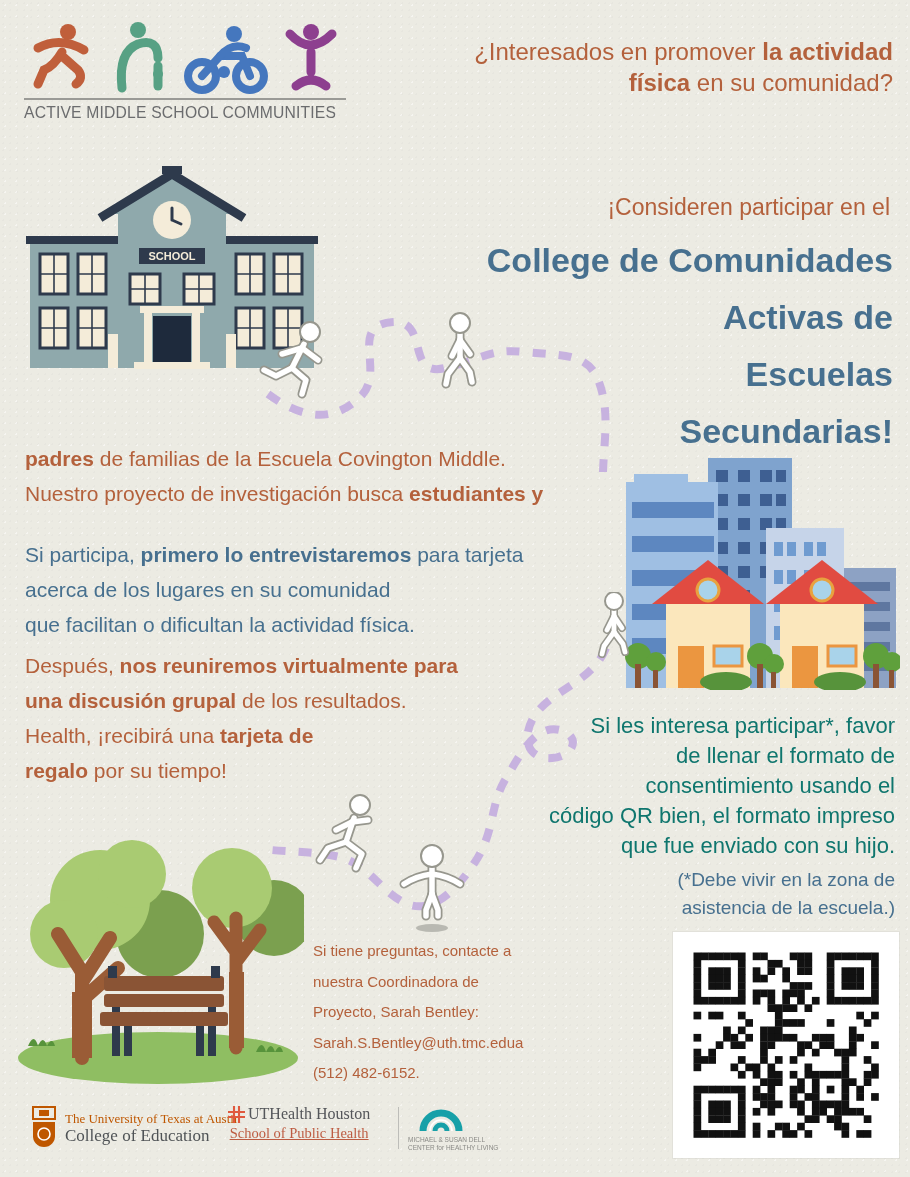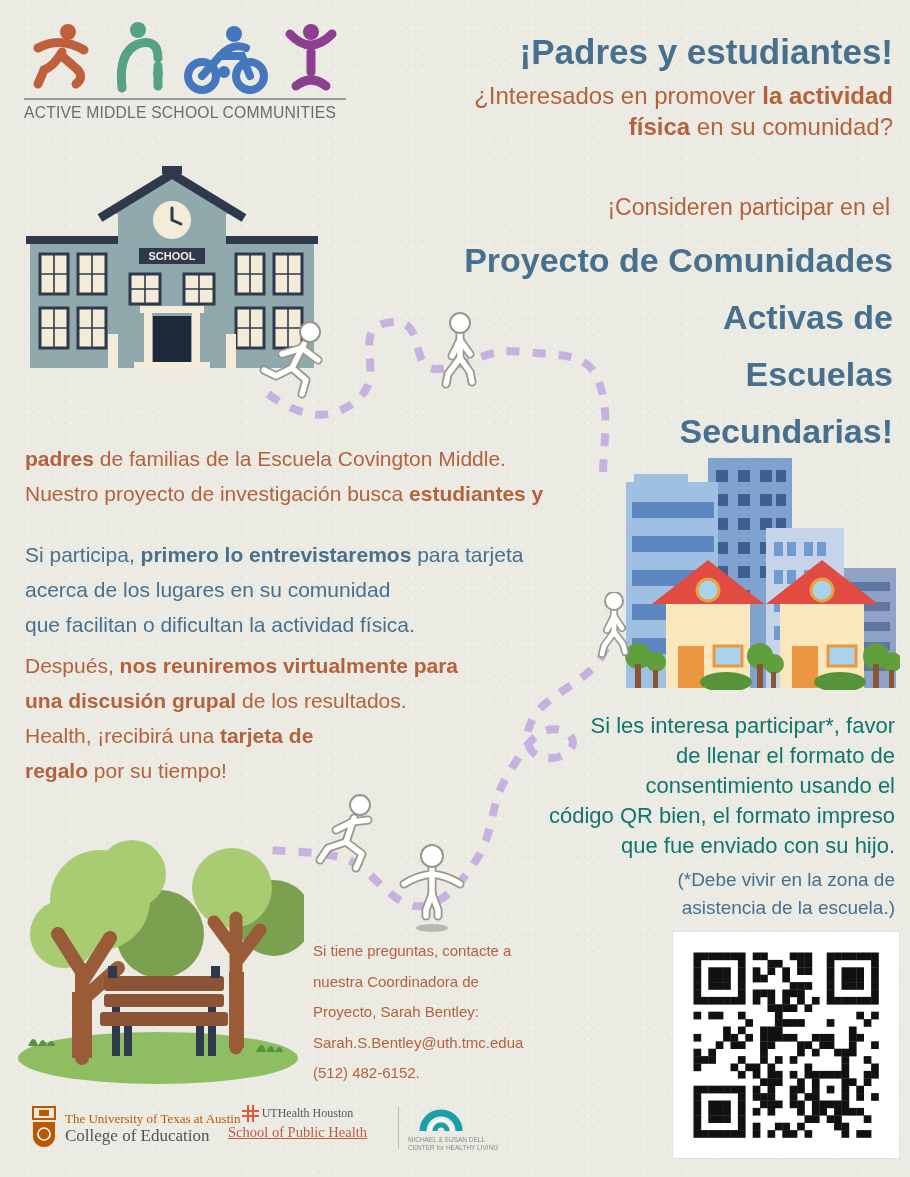--- a/index.html
+++ b/index.html
@@ -51,21 +51,21 @@
     box-shadow:0 0 0 1px rgba(0,0,0,0.04);}
 
   
   #footer{left:0;top:1100px;width:910px;height:60px;}
   .serif{font-family:"Liberation Serif",serif;}
   #ut-logo{left:30px;top:6px;display:flex;gap:7px;align-items:center;}
   #ut-line1{color:#BF5700;font-size:13px;line-height:15px;}
   #ut-line2{color:#4F5356;font-size:17px;line-height:19px;}
   #uth-logo{left:228px;top:5px;text-align:center;}
   #uth-row{display:flex;align-items:center;gap:3px;justify-content:center;}
-  #uth-line1{color:#54565A;font-size:12px;}
+  #uth-line1{color:#54565A;font-size:16px;}
   #uth-line2{color:#BD5B41;font-size:14.5px;margin-top:2px;text-decoration:underline;}
   #footer-divider{left:398px;top:7px;width:1px;height:42px;background:#BDBDB9;}
   #dell-logo{left:408px;top:6px;width:66px;text-align:center;}
   .dell-text{color:#8a8a86;font-size:6.5px;line-height:8px;white-space:nowrap;}
 </style>
 </head>
 <body>
 
 <div id="brand" class="abs">
   <div id="brand-icons">
@@ -102,30 +102,29 @@
         <path d="M16 64 Q31 52 46 64"></path>
       </g>
       <circle cx="31" cy="10" r="8" fill="#8D3F8F"></circle>
     </svg>
   </div>
   <div id="brand-rule"></div>
   <div id="brand-text">ACTIVE MIDDLE SCHOOL COMMUNITIES</div>
 </div>
 
 <div id="headline" class="abs">
-  <div id="headline-title">¡Padres y estudiantes!</div>
   <div id="headline-sub">
       <div class="line"><span>¿Interesados en promover </span><span class="b">la actividad</span></div>
       <div class="line"><span class="b">física</span><span> en su comunidad?</span></div>
     </div>
 </div>
 
 <div id="cta-intro" class="abs">¡Consideren participar en el</div>
 <div id="cta-big" class="abs">
-    <div class="line">Proyecto de Comunidades</div>
+    <div class="line">College de Comunidades</div>
     <div class="line">Activas de</div>
     <div class="line">Escuelas</div>
     <div class="line">Secundarias!</div>
   </div>
 
 <svg class="abs" style="left:22px;top:166px;" width="300" height="206" viewBox="0 0 300 206">
   <rect x="8" y="76" width="88" height="126" fill="#8FA9AC"></rect>
   <rect x="204" y="76" width="88" height="126" fill="#8FA9AC"></rect>
   <rect x="4" y="70" width="94" height="8" fill="#2E3A4C"></rect>
   <rect x="202" y="70" width="94" height="8" fill="#2E3A4C"></rect>

